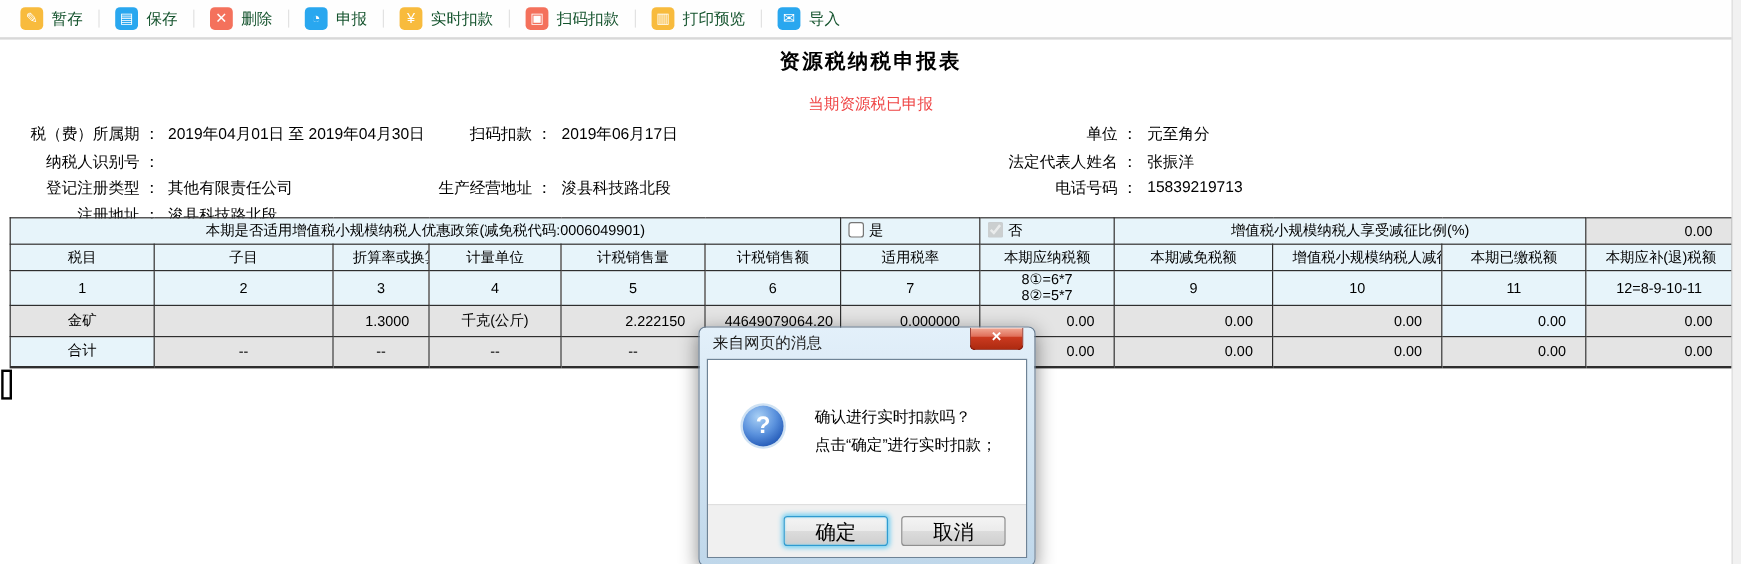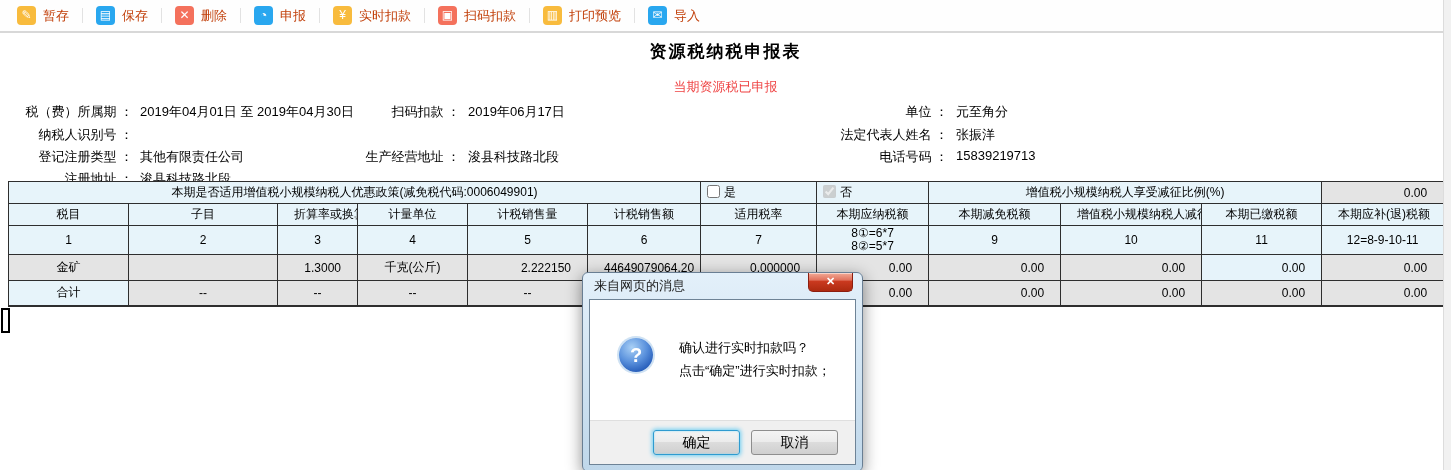--- a/index.html
+++ b/index.html
@@ -8,21 +8,21 @@
   .page { position:relative; width:1451px; height:470px; background:#ffffff; overflow:hidden; }
 
   
   .toolbar { position:absolute; top:0; left:0; width:1451px; height:33px;
     background:#fefefe; border-bottom:2px solid #d8d8d8;
     display:flex; align-items:center; padding-left:17px; }
   .tb-item { display:flex; align-items:center; gap:7px; cursor:pointer; }
   .tb-icon { width:19px; height:19px; border-radius:4px; color:#fff; font-size:12px;
     line-height:19px; text-align:center; flex:0 0 auto; }
   .ic-yellow { background:#f8bb3d; } .ic-blue { background:#29a7ef; } .ic-red { background:#f4715c; }
-  .tb-label { font-size:13px; color:#c2410c; white-space:nowrap; }
+  .tb-label { font-size:13px; color:#14532d; white-space:nowrap; }
   .tb-sep { width:1px; height:15px; background:#e2e2e2; margin:0 13px; }
 
   
   .doc-title { position:absolute; top:40px; left:0; width:1451px; text-align:center;
     font-size:17px; font-weight:bold; color:#000; letter-spacing:2px; }
   .doc-status { position:absolute; top:78px; left:0; width:1451px; text-align:center;
     font-size:13px; color:#ef4444; }
 
   
   .fl { position:absolute; height:17px; font-size:13px; color:#000; white-space:nowrap; }
@@ -63,21 +63,21 @@
   .dlg-body { position:absolute; left:6px; right:6px; top:26px; bottom:6px;
     background:#fff; border:1px solid #6e8396; }
   .q-icon { position:absolute; left:29px; top:38px; width:34px; height:34px; border-radius:50%;
     background:radial-gradient(circle at 38% 28%, #a9d0f5 0%, #5b92dd 45%, #2b62bd 75%, #1b4d9e 100%);
     color:#fff; font-weight:bold; font-size:20px; text-align:center; line-height:34px;
     box-shadow:0 0 0 2px #cfe2f3; }
   .dlg-text { position:absolute; left:77px; top:36px; font-size:13px; color:#000; line-height:23px;margin-left:12px; }
   .dlg-footer { position:absolute; left:0; right:0; bottom:0; height:44px; background:#f0f0f0;
     border-top:1px solid #dfdfdf; display:flex; align-items:center; justify-content:flex-end;
     gap:11px; padding-right:17px; }
-  .btn { width:87px; height:25px; font-size:14px; color:#000; font-family:inherit;
+  .btn { width:87px; height:25px; font-size:17px; color:#000; font-family:inherit;
     background:linear-gradient(#f4f4f4 0%, #ebebeb 49%, #dcdcdc 50%, #cfcfcf 100%);
     border:1px solid #8e8e8e; border-radius:3px; cursor:pointer; }
   .btn.ok { border-color:#2f9bd0; box-shadow:0 0 4px 1px #6ecef2, inset 0 0 2px #8adbf5; }
 </style>
 </head>
 <body>
 
 <div class="page">
 
   <div class="toolbar">

